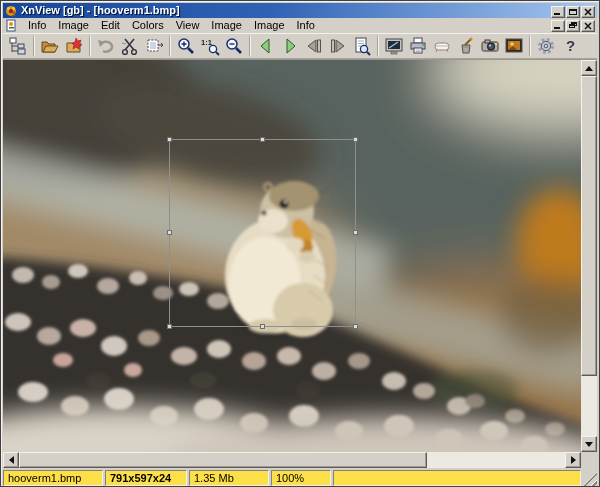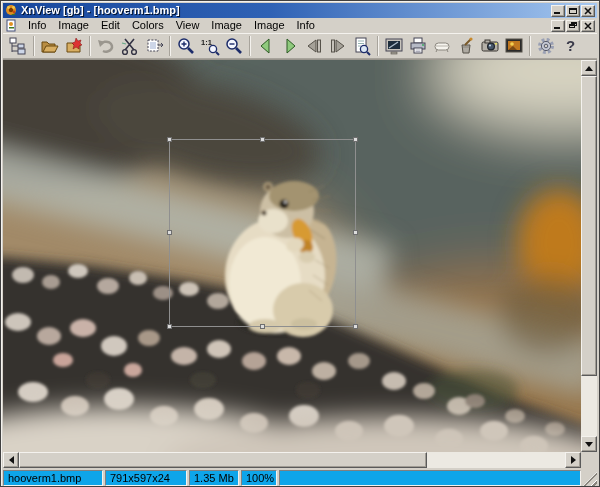--- a/index.html
+++ b/index.html
@@ -2,21 +2,21 @@
 <html><head>
 <meta charset="utf-8">
 <style>
   html,body{margin:0;padding:0;background:#808080;}
   *{box-sizing:border-box;}
   #stage{position:relative;width:600px;height:487px;font-family:"Liberation Sans",sans-serif;
          background:#d4d0c8;border:1px solid #404040;box-shadow:inset 1px 1px 0 #f4f2ee;
          display:flex;flex-direction:column;padding:2px;}
   
   .titlebar{height:15px;flex:0 0 15px;background:linear-gradient(90deg,#17479c 0%,#2f62b5 45%,#a6c8f0 100%);
-            display:flex;align-items:center;padding:0 2px;gap:3px;}
+            display:flex;align-items:flex-end;padding:0 2px;gap:3px;}
   .titlebar .title{color:#fff;font-size:11px;font-weight:bold;line-height:15px;white-space:nowrap;
                    text-shadow:1px 1px 0 #00102a;flex:1;overflow:hidden;}
   .tbtns{display:flex;gap:1px;}
   .wbtn{width:14px;height:12px;background:#d4d0c8;border:1px solid;border-color:#f4f2ee #5a5a5a #5a5a5a #f4f2ee;
         box-shadow:inset -1px -1px 0 #a09c94;position:relative;cursor:default;}
   .wbtn i{position:absolute;display:block;}
   .g-min{left:2px;bottom:2px;width:6px;height:2px;background:#111;}
   .g-max{left:2px;top:2px;width:8px;height:6px;border:1px solid #111;border-top-width:2px;}
   .g-rest{left:4px;top:1px;width:6px;height:4px;border:1px solid #111;border-top-width:2px;}
   .g-rest2{left:2px;top:3px;width:6px;height:4px;border:1px solid #111;border-top-width:2px;background:#d4d0c8;}
@@ -59,22 +59,22 @@
   .vthumb{position:absolute;left:0;width:16px;background:#d4d0c8;border:1px solid;
           border-color:#f4f2ee #5a5a5a #5a5a5a #f4f2ee;box-shadow:inset -1px -1px 0 #a09c94;}
   .hscrollrow{flex:0 0 16px;height:16px;display:flex;}
   .hscroll{position:relative;width:580px;background:#ece9e2;}
   .hthumb{position:absolute;top:0;height:16px;background:#d4d0c8;border:1px solid;
           border-color:#f4f2ee #5a5a5a #5a5a5a #f4f2ee;box-shadow:inset -1px -1px 0 #a09c94;}
   .corner{width:16px;background:#d4d0c8;}
   
   .statusbar{flex:0 0 18px;height:18px;display:flex;align-items:center;gap:2px;padding-top:2px;font-size:11px;}
   .panel{height:16px;line-height:14px;padding:0 4px;border:1px solid;border-color:#808080 #f4f2ee #f4f2ee #808080;
-         white-space:nowrap;overflow:hidden;background:#0ea5e9;}
-  .p0{width:100px;} .p1{width:82px;} .p2{width:80px;} .p3{width:50px;} .p4{width:36px;}
+         white-space:nowrap;overflow:hidden;background:#fde047;}
+  .p0{width:100px;} .p1{width:82px;font-weight:bold;} .p2{width:80px;} .p3{width:80px;} .p4{width:60px;}
   .p-fill{flex:1;}
   .grip{width:14px;height:14px;align-self:flex-end;
         background:repeating-linear-gradient(135deg,transparent 0 3px,#fff 3px 4px,#8a867e 4px 6px);
         clip-path:polygon(100% 0,100% 100%,0 100%);}
 </style>
 </head>
 <body>
 
 <div id="stage">
 

